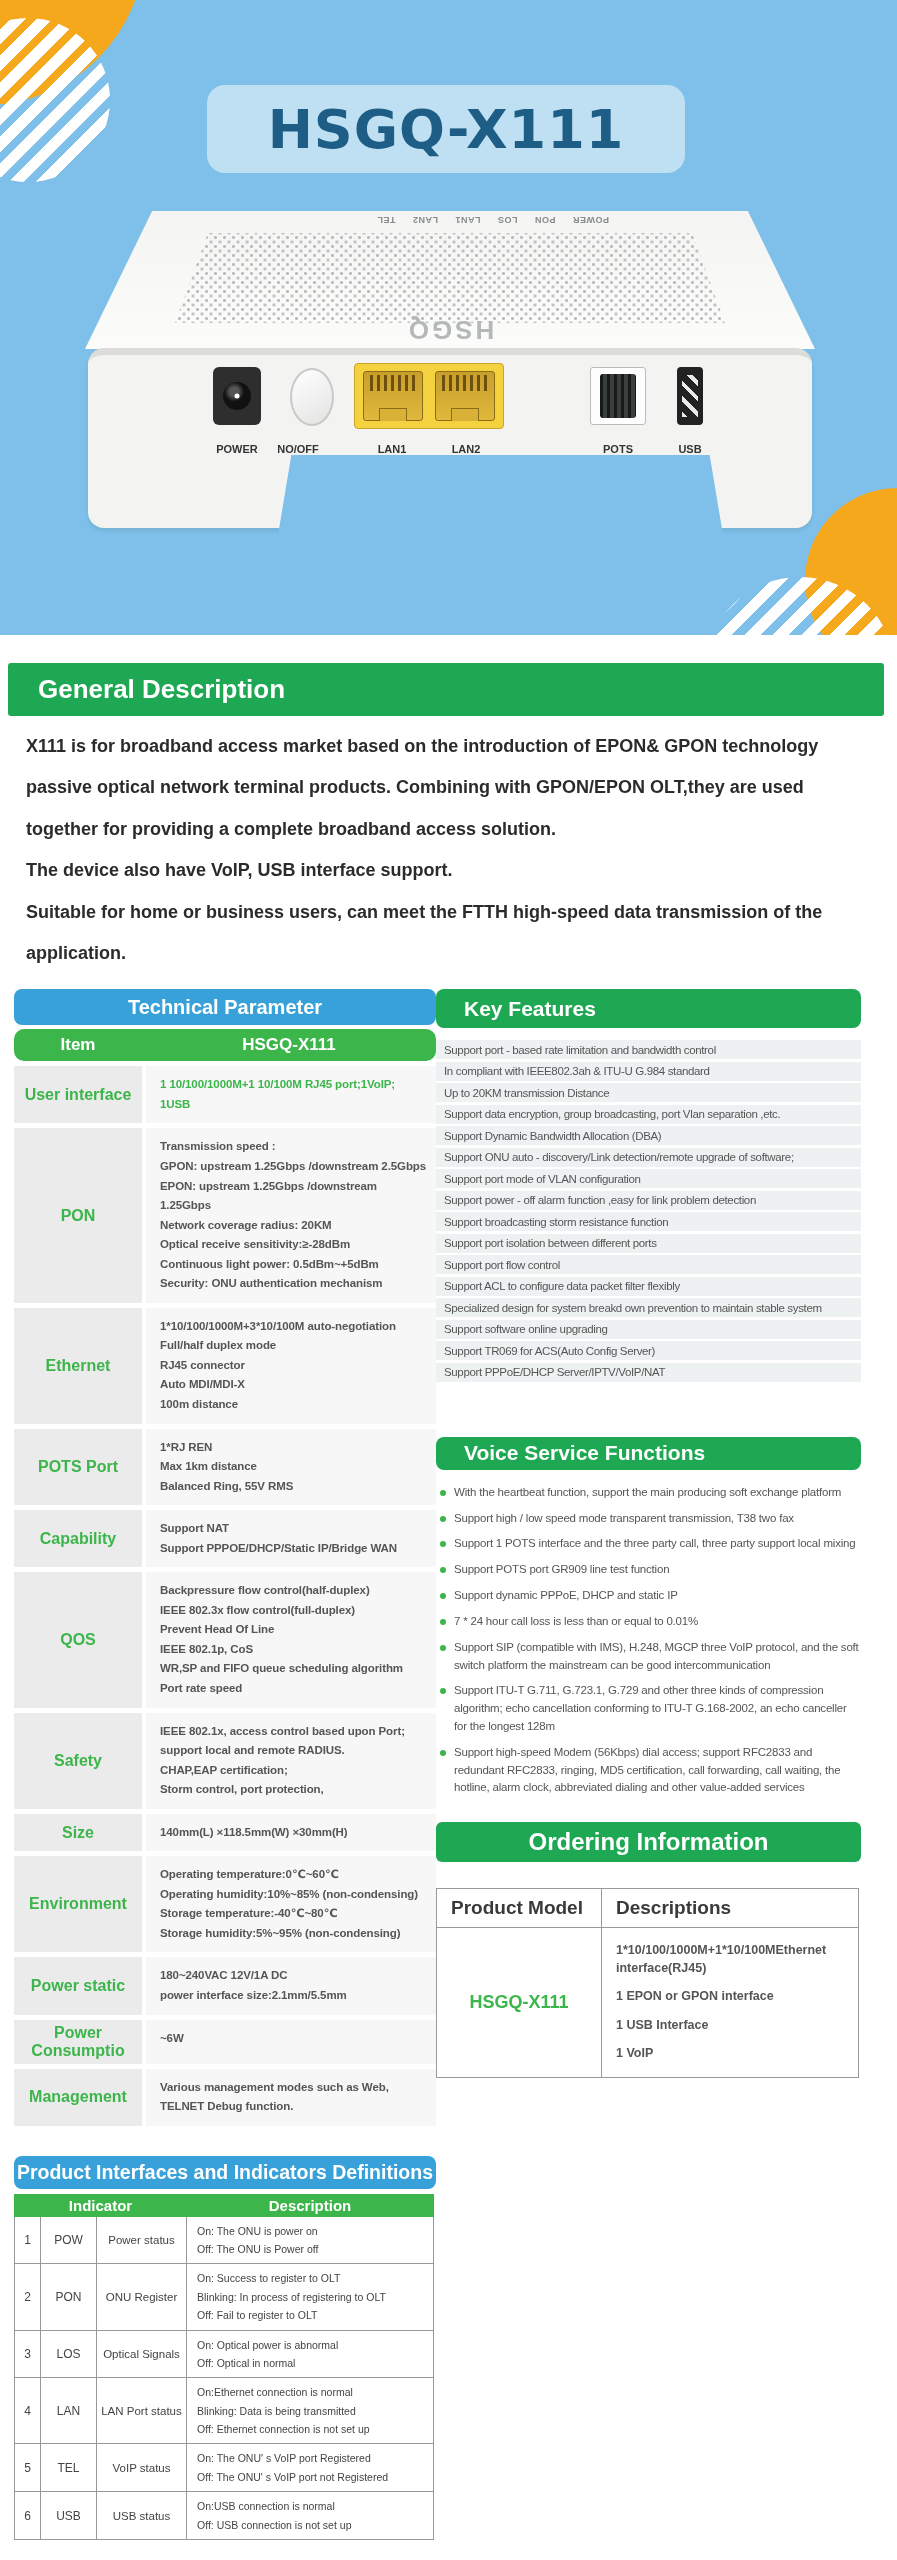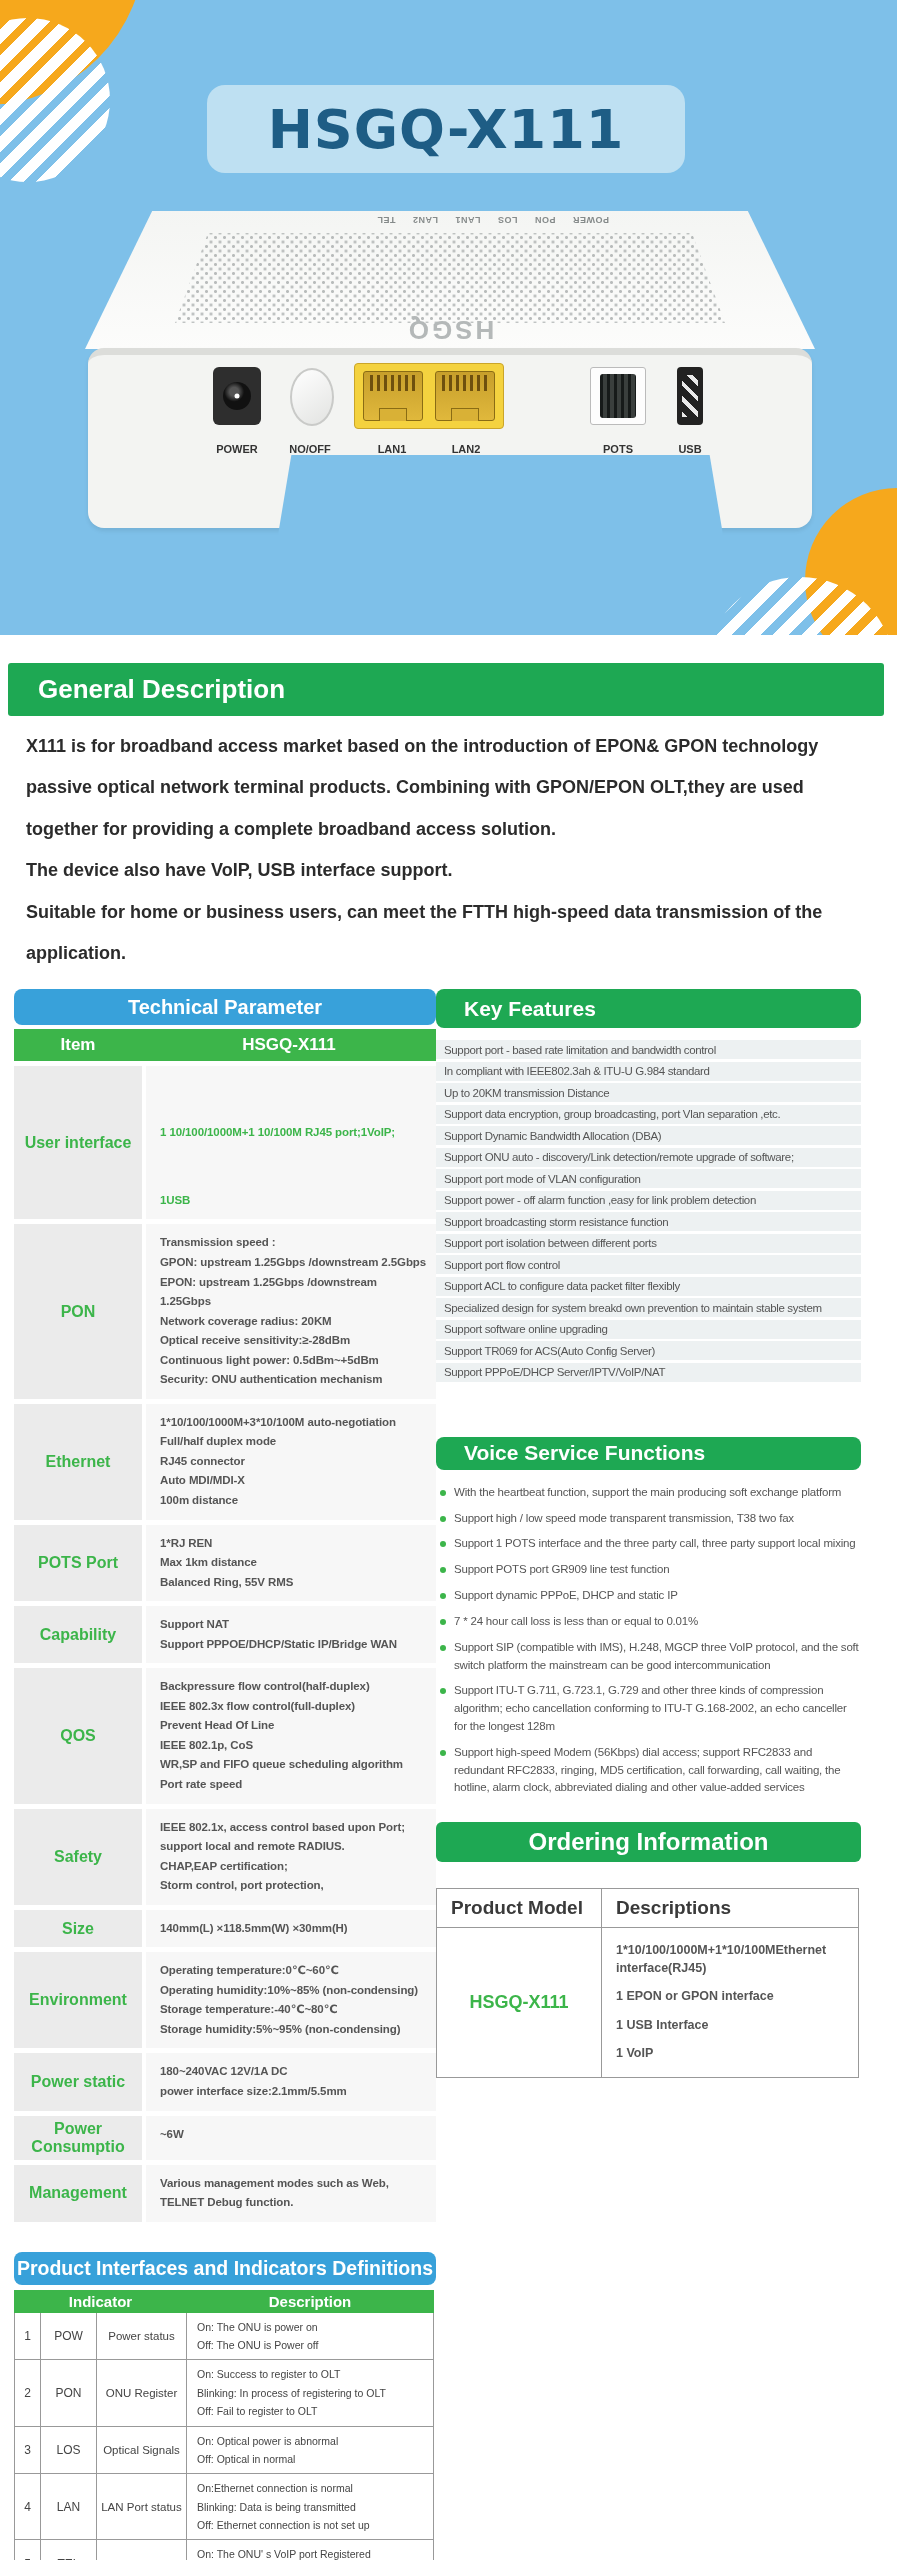--- a/index.html
+++ b/index.html
@@ -73,30 +73,30 @@
     font-size:26px;padding-left:30px;}
   .gd-text{padding:10px 26px 0 26px;}
   .gd-text p{font-size:18px;font-weight:600;color:#2b2b2b;line-height:2.3;}
 
   
   .columns{display:flex;margin-top:15px;padding-left:14px;}
   .col-left{width:422px;flex:none;}
   .col-right{width:425px;flex:none;}
 
   .bar-blue{height:36px;background:var(--blue-bar);border-radius:8px;justify-content:center;font-size:20px;}
-  .green-row{margin-top:4px;height:32px;background:var(--green-accent);display:flex;color:#fff;font-weight:bold;font-size:17px;}
+  .green-row{margin-top:4px;height:32px;background:var(--green-accent);display:flex;color:#fff;font-weight:bold;font-size:17px;border-radius:10px;}
   .green-row .gh-item{width:128px;display:flex;align-items:center;justify-content:center;}
   .green-row .gh-model{flex:1;display:flex;align-items:center;justify-content:center;}
 
   .t-row{display:flex;margin-top:5px;gap:4px;}
   .t-label{width:128px;flex:none;background:#EBEBEB;display:flex;align-items:center;justify-content:center;
     text-align:center;color:var(--green-accent);font-size:16px;font-weight:700;padding:4px;}
   .t-value{flex:1;background:#F7F7F7;padding:9px 6px 9px 14px;}
   .t-value div{font-size:11.5px;font-weight:600;color:#555;line-height:1.7;letter-spacing:-.1px;}
-  .t-value.green div{color:var(--green-accent);margin-top:48px;}
+  .t-value.green div{color:var(--green-accent);}
 
   
   .kf-bar{height:39px;background:var(--green-bar);border-radius:8px;font-size:21px;padding-left:28px;margin-bottom:12px;}
   .kf-row{background:#EDF1F2;margin-bottom:2.5px;padding:3.5px 8px;font-size:11.5px;color:#555;
     letter-spacing:-.35px;white-space:nowrap;overflow:hidden;font-weight:500;}
 
   
   .vs-bar{margin-top:55px;height:33px;background:var(--green-bar);border-radius:8px;font-size:21px;padding-left:28px;}
   .vs-list{margin-top:14px;}
   .vs-item{position:relative;padding-left:18px;margin-bottom:8px;font-size:11.5px;color:#555;
@@ -159,21 +159,21 @@
     <div class="device-panel">
       <div class="panel-notch"></div>
       <div id="ports-mount">
   <div>
     <div class="port port-power"></div>
     <span class="port-label" style="left: 149px;">POWER</span>
   </div>
 
   <div>
     <div class="port port-button"></div>
-    <span class="port-label" style="left: 222px;">NO/OFF</span>
+    <span class="port-label" style="left: 210px;">NO/OFF</span>
   </div>
 <div class="lan-plate">
             <div class="lan-jack j1"></div>
             <div class="lan-jack j2"></div>
           </div>
   <div>
 
     <span class="port-label" style="left: 304px;">LAN1</span>
   </div>
 

